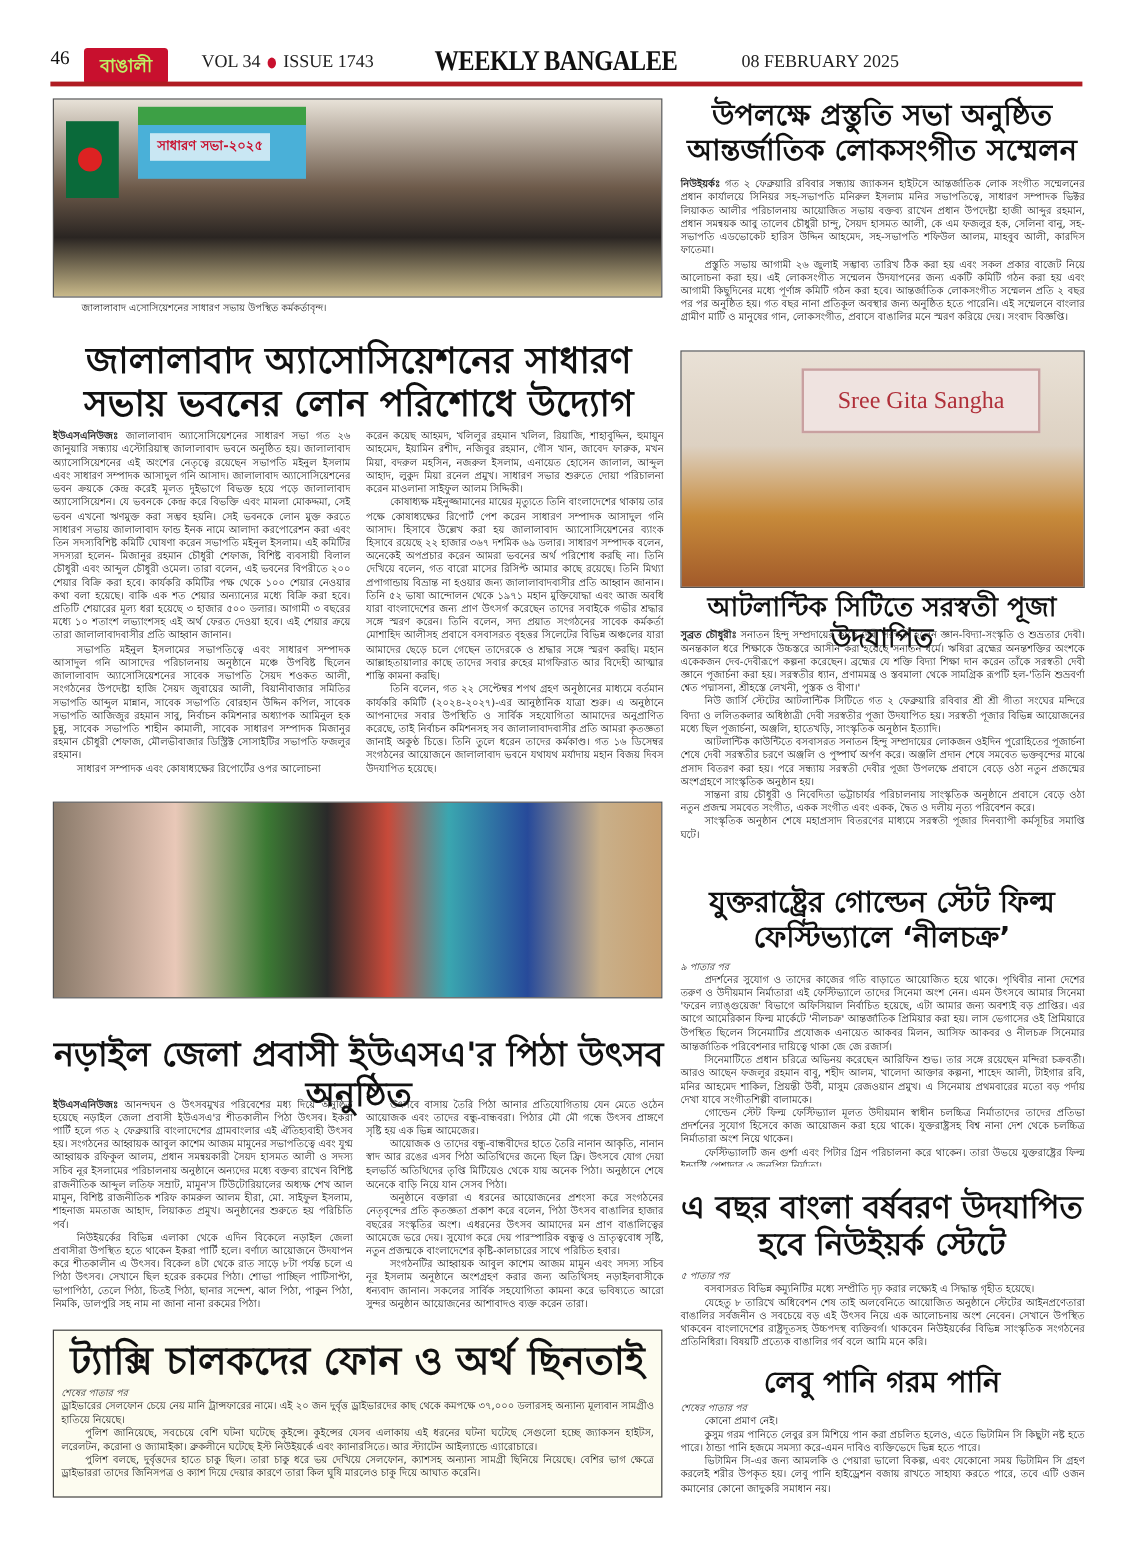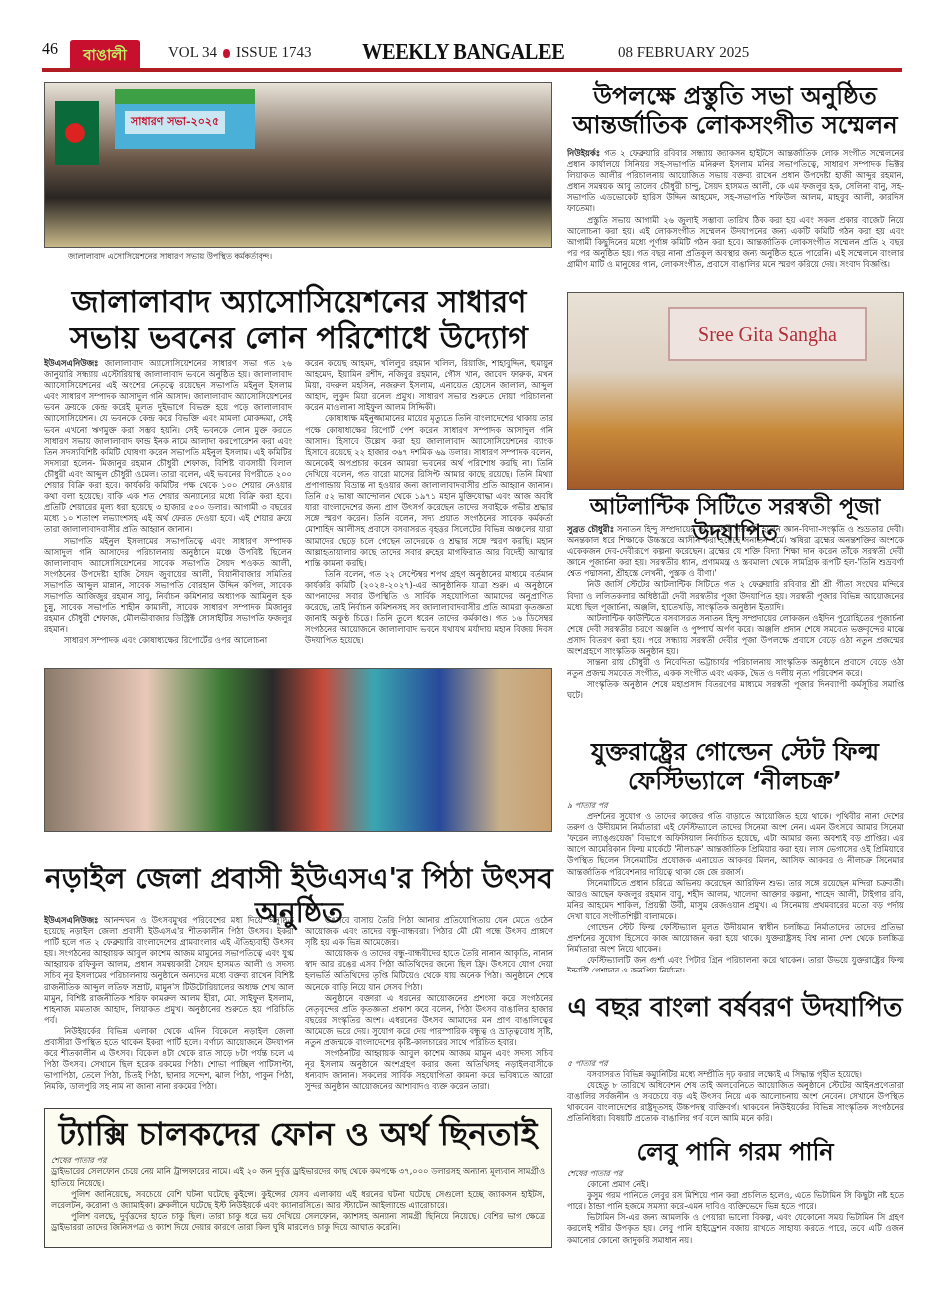--- a/index.html
+++ b/index.html
@@ -110,20 +110,21 @@
 </div>
 <div class="abs text" style="left:305px;top:915px;width:248px;height:180px;">
   <p>উৎসবে বাসায় তৈরি পিঠা আনার প্রতিযোগিতায় যেন মেতে ওঠেন আয়োজক এবং তাদের বন্ধু-বান্ধবরা। পিঠার মৌ মৌ গন্ধে উৎসব প্রাঙ্গণে সৃষ্টি হয় এক ভিন্ন আমেজের।</p>
   <p>আয়োজক ও তাদের বন্ধু-বান্ধবীদের হাতে তৈরি নানান আকৃতি, নানান স্বাদ আর রঙের এসব পিঠা অতিথিদের জন্যে ছিল ফ্রি। উৎসবে যোগ দেয়া হলভর্তি অতিথিদের তৃপ্তি মিটিয়েও থেকে যায় অনেক পিঠা। অনুষ্ঠানে শেষে অনেকে বাড়ি নিয়ে যান সেসব পিঠা।</p>
   <p>অনুষ্ঠানে বক্তারা এ ধরনের আয়োজনের প্রশংসা করে সংগঠনের নেতৃবৃন্দের প্রতি কৃতজ্ঞতা প্রকাশ করে বলেন, পিঠা উৎসব বাঙালির হাজার বছরের সংস্কৃতির অংশ। এধরনের উৎসব আমাদের মন প্রাণ বাঙালিত্বের আমেজে ভরে দেয়। সুযোগ করে দেয় পারস্পারিক বন্ধুত্ব ও ভ্রাতৃত্ববোধ সৃষ্টি, নতুন প্রজন্মকে বাংলাদেশের কৃষ্টি-কালচারের সাথে পরিচিত হবার।</p>
   <p>সংগঠনটির আহ্বায়ক আবুল কাশেম আজম মামুন এবং সদস্য সচিব নূর ইসলাম অনুষ্ঠানে অংশগ্রহণ করার জন্য অতিথিসহ নড়াইলবাসীকে ধন্যবাদ জানান। সকলের সার্বিক সহযোগিতা কামনা করে ভবিষ্যতে আরো সুন্দর অনুষ্ঠান আয়োজনের আশাবাদও ব্যক্ত করেন তারা।</p>
 </div>
 
 <div class="abs hl hl-right" style="top:992px;font-size:26px;">
   <div>এ বছর বাংলা বর্ষবরণ উদযাপিত</div>
+  <div>হবে নিউইয়র্ক স্টেটে</div>
 </div>
 <div class="abs text" style="left:567px;top:1058px;width:337px;height:70px;">
   <div class="cont">৫ পাতার পর</div>
   <p>বসবাসরত বিভিন্ন কম্যুনিটির মধ্যে সম্প্রীতি দৃঢ় করার লক্ষ্যেই এ সিদ্ধান্ত গৃহীত হয়েছে।</p>
   <p>যেহেতু ৮ তারিখে অধিবেশন শেষ তাই অলবেনিতে আয়োজিত অনুষ্ঠানে স্টেটের আইনপ্রণেতারা বাঙালির সর্বজনীন ও সবচেয়ে বড় এই উৎসব নিয়ে এক আলোচনায় অংশ নেবেন। সেখানে উপস্থিত থাকবেন বাংলাদেশের রাষ্ট্রদূতসহ উচ্চপদস্থ ব্যক্তিবর্গ। থাকবেন নিউইয়র্কের বিভিন্ন সাংস্কৃতিক সংগঠনের প্রতিনিধিরা। বিষয়টি প্রত্যেক বাঙালির গর্ব বলে আমি মনে করি।</p>
 </div>
 
 <div class="abs hl" style="left:565px;top:1138px;width:340px;font-size:24px;">লেবু পানি গরম পানি</div>
 <div class="abs text" style="left:567px;top:1168px;width:337px;height:80px;">
   <div class="cont">শেষের পাতার পর</div>

